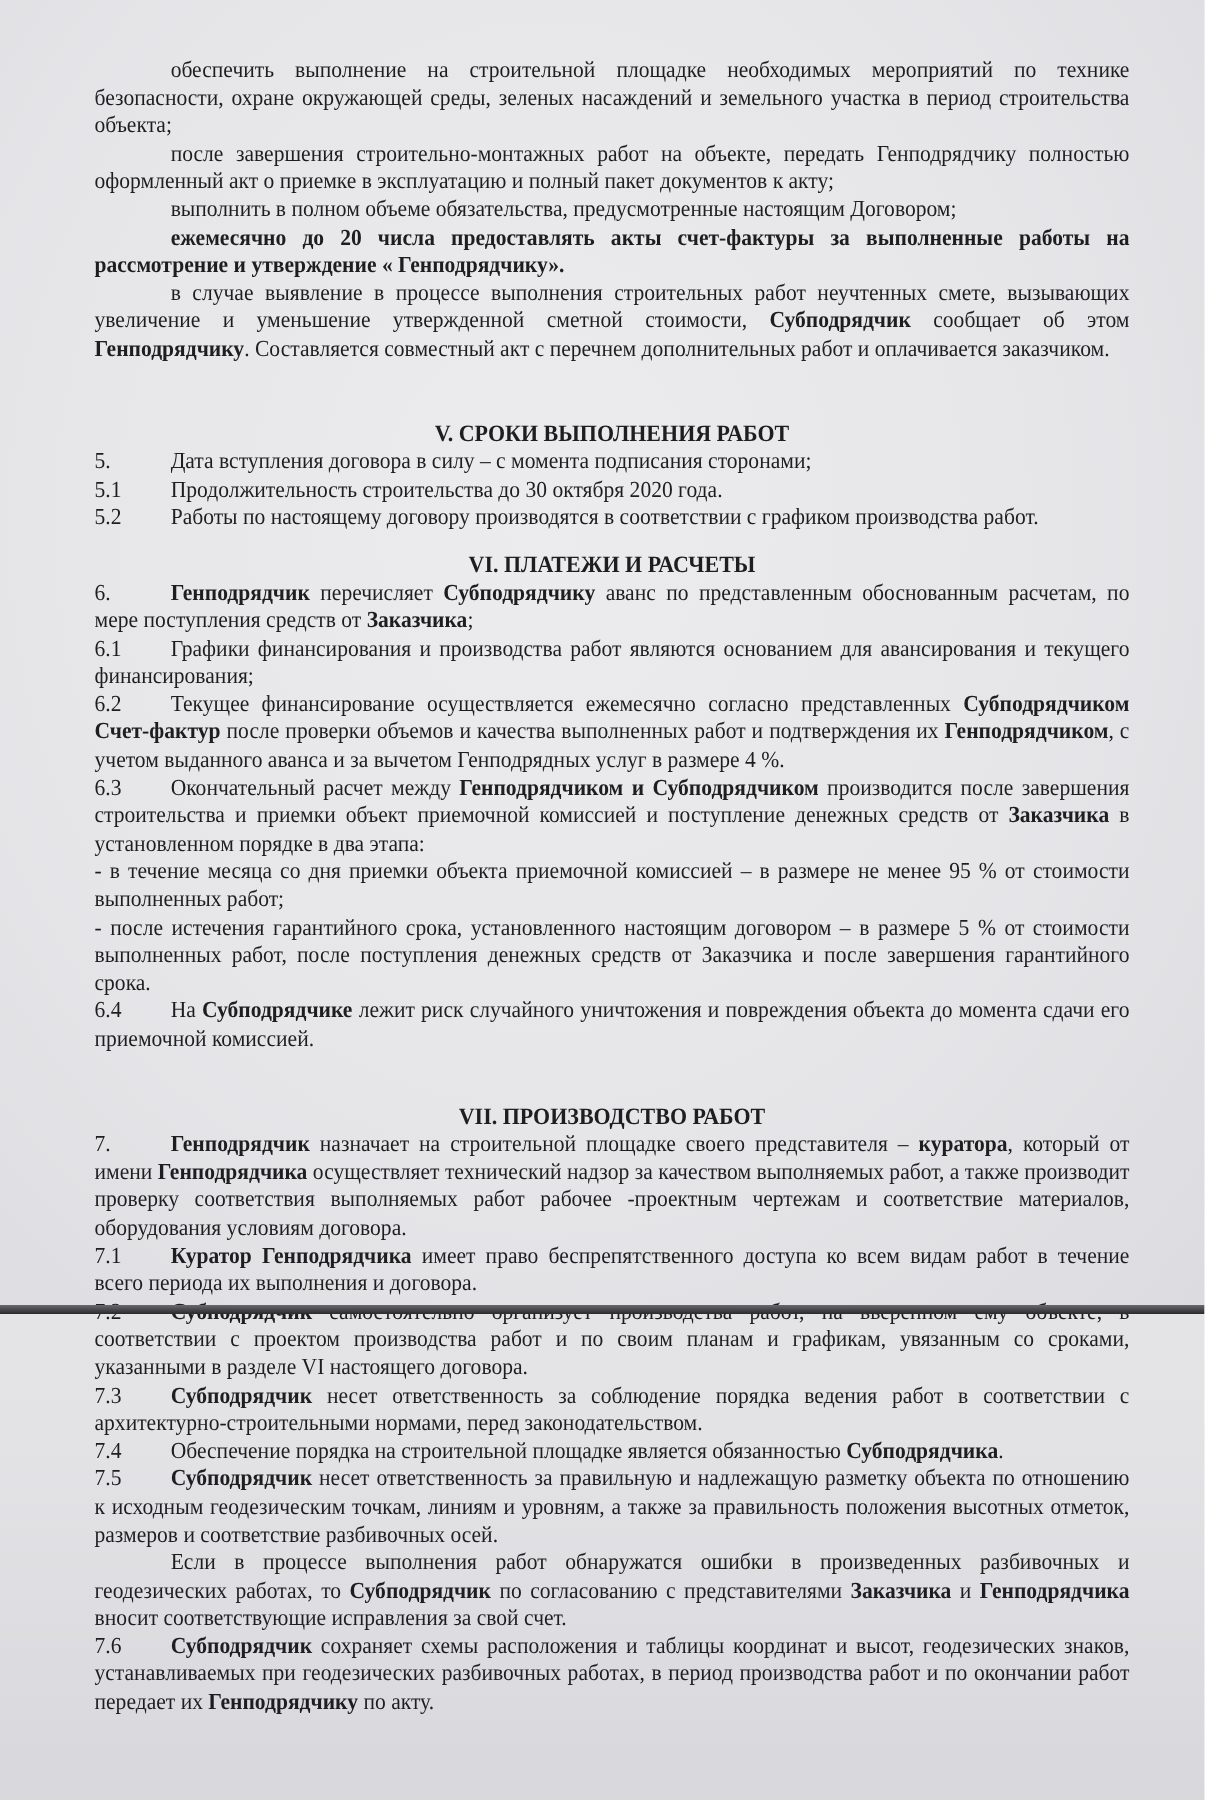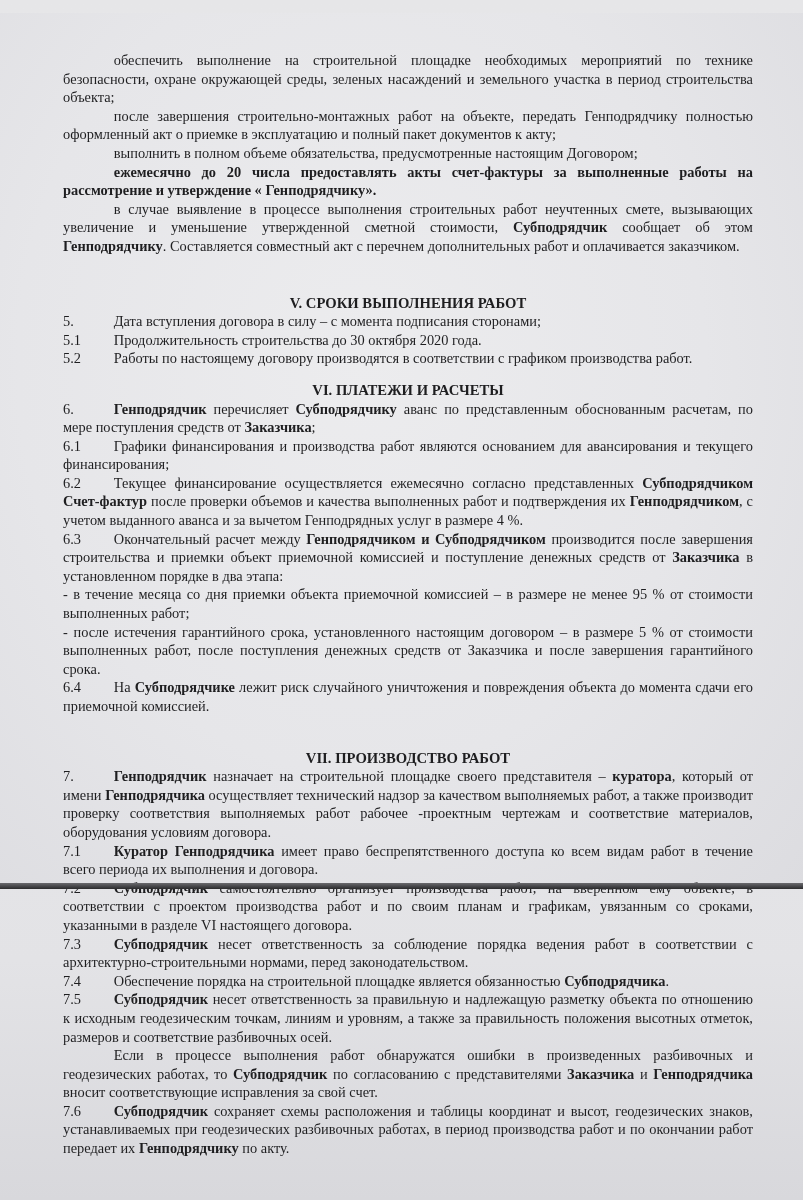--- a/index.html
+++ b/index.html
@@ -6,21 +6,20 @@
     body {
       width: 803px; height: 1200px; overflow: hidden;
       background: linear-gradient(180deg, #e6e6e8 0%, #e9e9eb 40%, #e3e3e6 80%, #d8d8dc 100%);
       font-family: "Liberation Serif", "DejaVu Serif", serif;
       color: #1e1e20;
       position: relative;
     }
     .page {
       position: absolute; left: 0; top: 0; width: 803px; height: 876px;
       background: radial-gradient(ellipse at 45% 40%, #ececee 0%, #e6e6e9 55%, #dcdce0 100%);
-      margin-top: 13px;
     }
     .bottom-edge {
       position: absolute; left: 0; bottom: 0; width: 803px; height: 6px;
       background: linear-gradient(180deg, #6a6a6e 0%, #2a2a2c 100%);
     }
     .content {
       position: absolute; left: 63px; top: 38px; width: 690px;
       font-size: 15.3px; line-height: 18.6px;
       transform: scaleX(0.94); transform-origin: left top;
       width: 734px;

